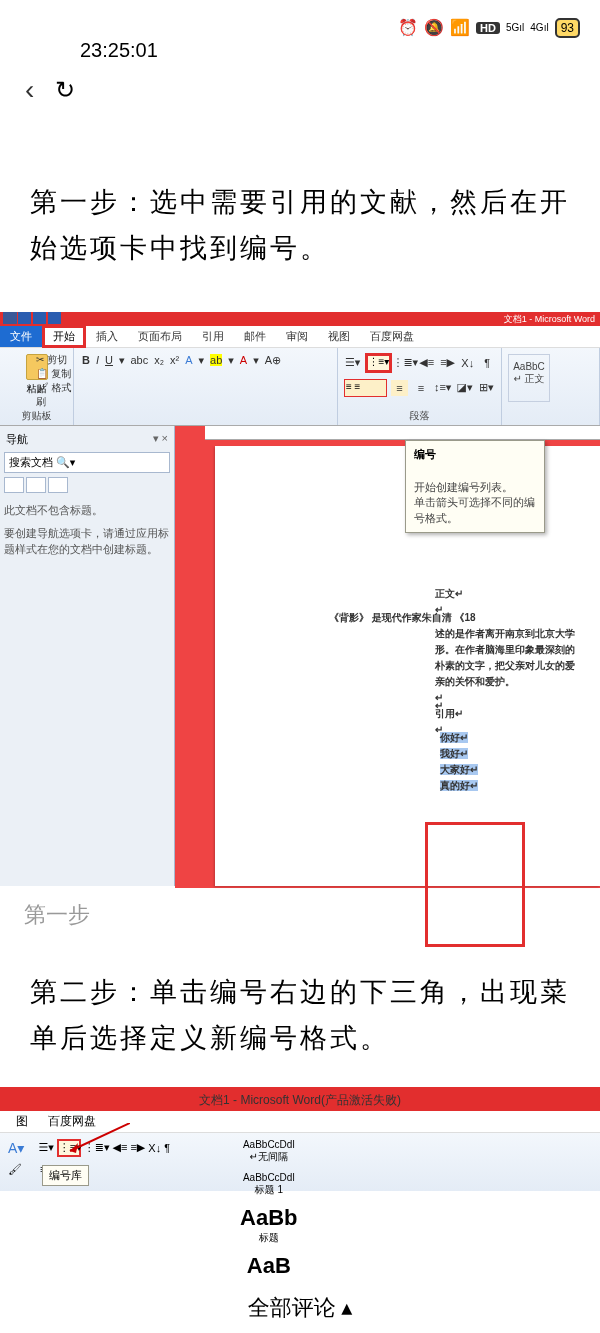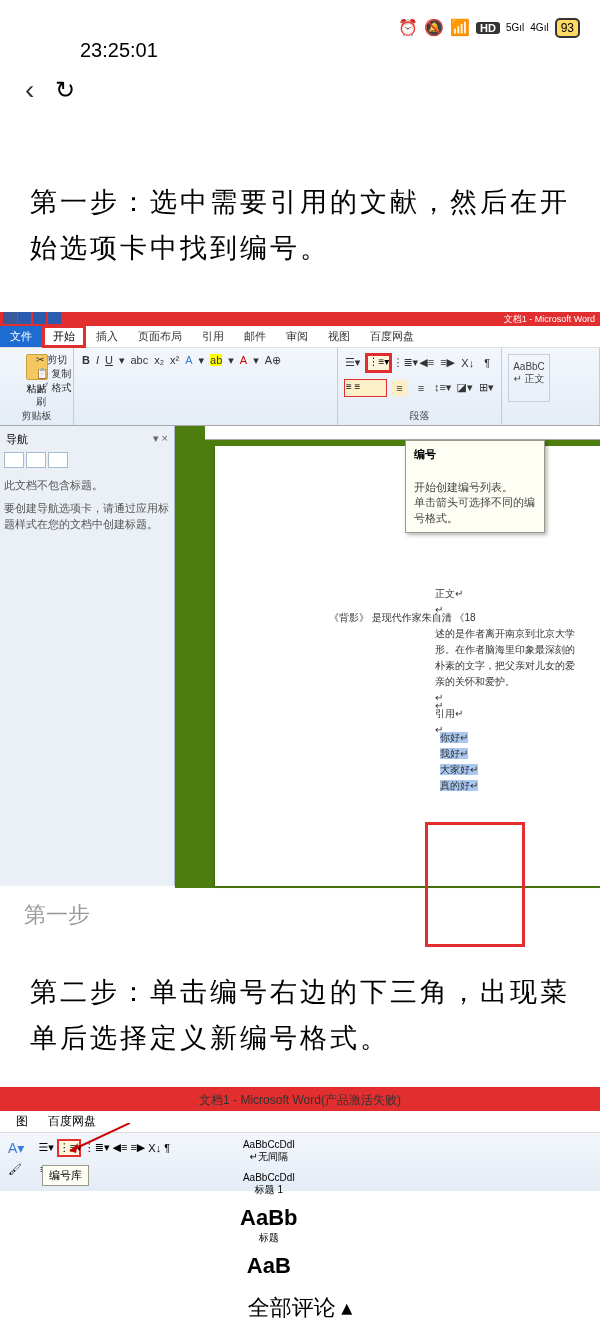--- a/index.html
+++ b/index.html
@@ -58,21 +58,21 @@
 
 .nav-pane { position: absolute; left: 0; top: 114px; width: 175px; background: #ebf0f6; border-right: 1px solid #a8b8cf; height: 460px; padding: 4px; font-size: 11px; }
 .nav-title-row { display: flex; justify-content: space-between; margin-bottom: 3px; padding: 2px; }
 .nav-close { color: #666; }
 .nav-search { border: 1px solid #a8b8cf; background: #fff; width: 100%; padding: 2px 4px; margin-bottom: 4px; }
 .nav-tabs { display: flex; gap: 2px; margin-bottom: 10px; }
 .nav-tab-item { border: 1px solid #a8b8cf; width: 20px; height: 16px; background: #fff; }
 .nav-msg { color: #555; line-height: 1.4; margin-bottom: 8px; }
 
 
-.doc-area { position: absolute; left: 175px; right: 0; top: 114px; bottom: 0; background: #4d7c0f; padding: 0 0 2px 30px; }
+.doc-area { position: absolute; left: 175px; right: 0; top: 114px; bottom: 0; background: #ef4444; padding: 0 0 2px 30px; font-weight: bold; }
 .ruler { height: 14px; background: #fff; border-bottom: 1px solid #aaa; margin-bottom: 6px; }
 .doc-page { background: #fff; height: 440px; margin-left: 10px; position: relative; box-shadow: -1px 1px 2px rgba(0,0,0,0.2); padding: 10px 6px 6px 30px; }
 
 
 .tooltip { position: absolute; left: 405px; top: 128px; background: #fffef4; border: 1px solid #9a9a8a; padding: 6px 8px; font-size: 11px; width: 140px; box-shadow: 2px 2px 4px rgba(0,0,0,0.3); z-index: 5; }
 .tooltip-title { font-weight: bold; margin-bottom: 18px; }
 .tooltip-line { color: #444; line-height: 1.4; }
 
 .doc-text { font-size: 10px; color: #333; line-height: 1.6; }
 .doc-body { margin-top: 130px; }
@@ -207,20 +207,21 @@
     <div class="tooltip-title">编号</div>
     <div class="tooltip-line">开始创建编号列表。</div>
     <div class="tooltip-line">单击箭头可选择不同的编号格式。</div>
   </div>
 
   <div class="nav-pane">
     <div class="nav-title-row">
       <span>导航</span>
       <span class="nav-close">▾ ×</span>
     </div>
+    <div class="nav-search"><span>搜索文档</span> 🔍▾</div>
     <div class="nav-tabs">
       <div class="nav-tab-item"></div>
       <div class="nav-tab-item"></div>
       <div class="nav-tab-item"></div>
     </div>
     <div class="nav-msg">此文档不包含标题。</div>
     <div class="nav-msg">要创建导航选项卡，请通过应用标题样式在您的文档中创建标题。</div>
   </div>
 
   <div class="doc-area">

